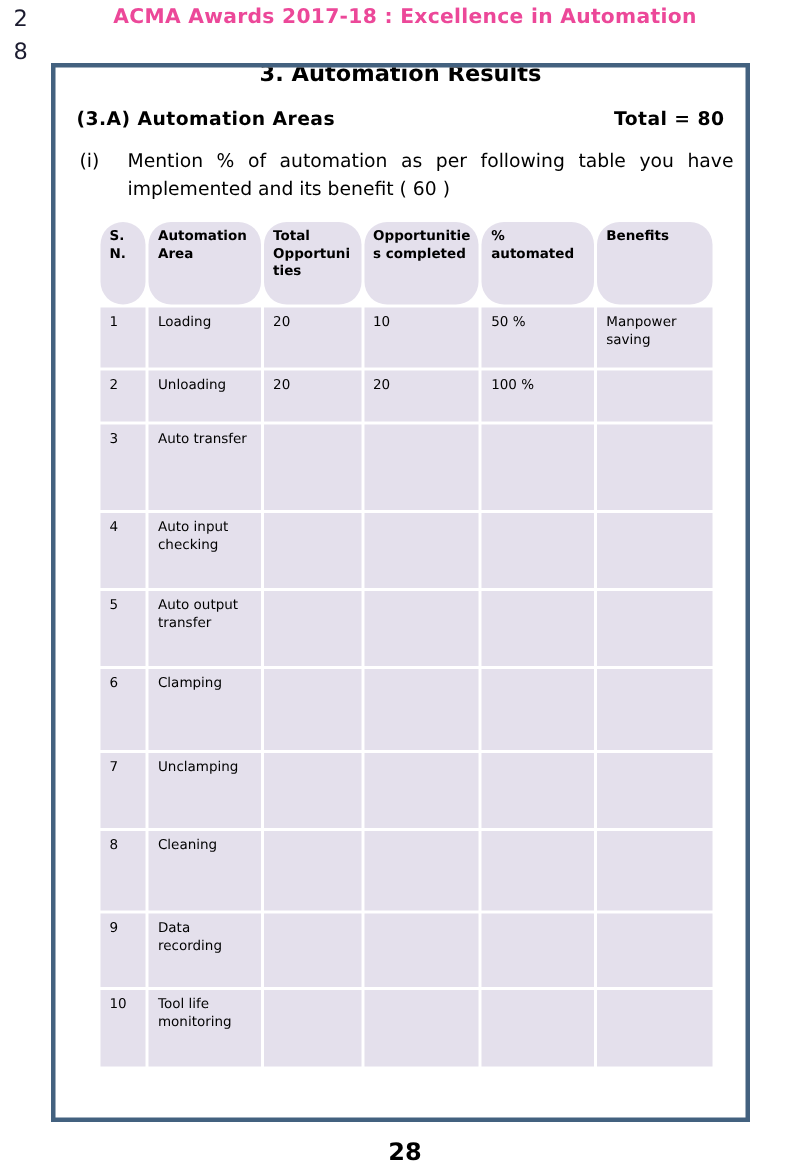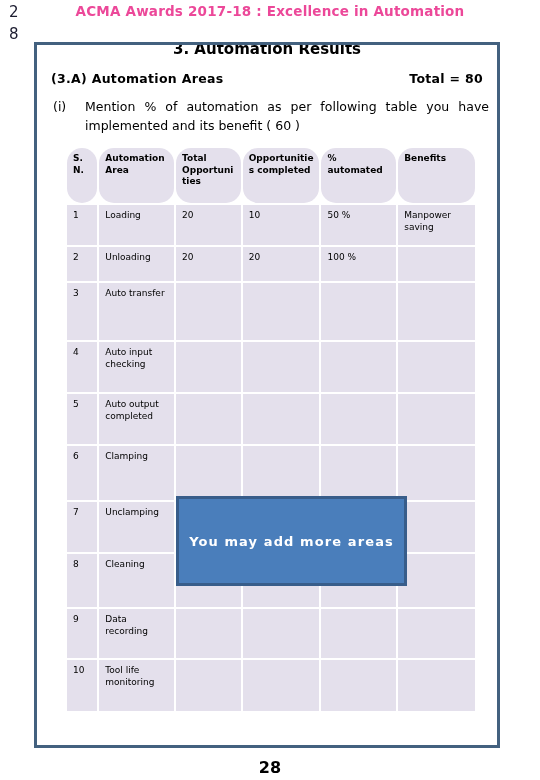--- a/index.html
+++ b/index.html
@@ -271,21 +271,21 @@
         <tr class="r-4">
           <td>4</td>
           <td>Auto input checking</td>
           <td></td>
           <td></td>
           <td></td>
           <td></td>
         </tr>
         <tr class="r-5">
           <td>5</td>
-          <td>Auto output completed</td>
+          <td>Auto output transfer</td>
           <td></td>
           <td></td>
           <td></td>
           <td></td>
         </tr>
         <tr class="r-6">
           <td>6</td>
           <td>Clamping</td>
           <td></td>
           <td></td>
@@ -321,19 +321,16 @@
           <td>Tool  life monitoring</td>
           <td></td>
           <td></td>
           <td></td>
           <td></td>
         </tr>
       </tbody>
     </table>
   </div>
 
-  <div class="callout">
-    <span class="callout-text">You  may  add  more  areas</span>
-  </div>
 
 </div>
 
 <div class="footer-num">28</div>
 
 </body></html>

